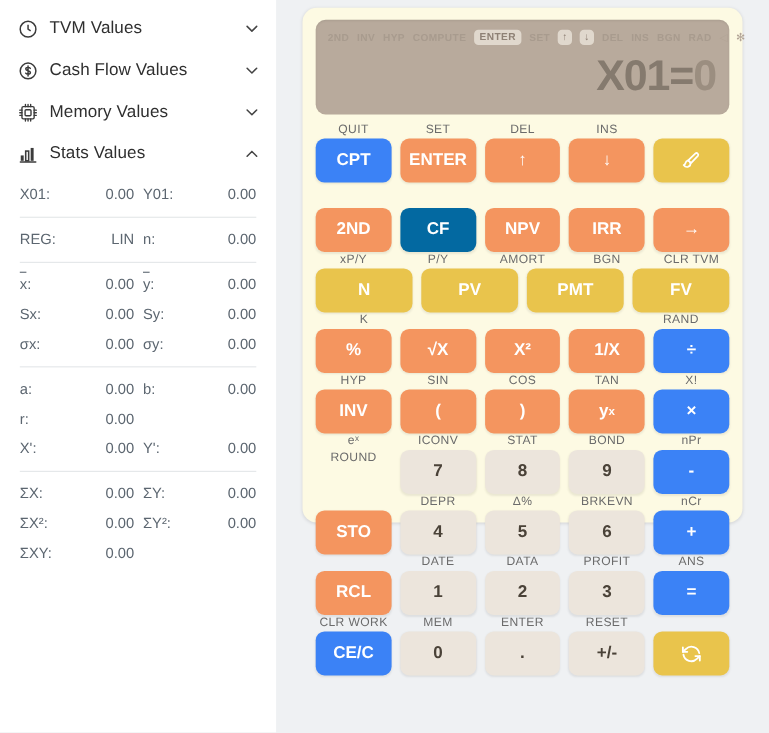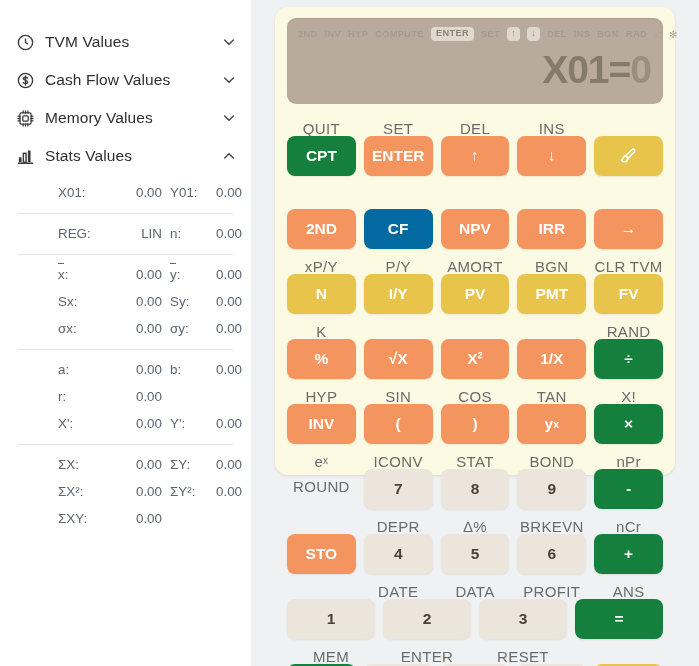--- a/index.html
+++ b/index.html
@@ -7,21 +7,21 @@
     width: 699px; height: 666px;
     background: #eff1f3;
     font-family: "Liberation Sans", sans-serif;
     overflow: hidden;
   }
   .app { display: flex; width: 699px; height: 666px; }
 
   
   .sidebar {
     width: 251px; height: 666px; background: #ffffff;
-    padding: 16px 14px; overflow: hidden; flex: 0 0 251px;
+    padding: 0 14px; overflow: hidden; flex: 0 0 251px;
   }
   .acc-head {
     display: flex; align-items: center; height: 38px; margin-top: 0;
     cursor: pointer;
   }
   .acc-head.first { margin-top: 7px; }
   .acc-ico {
     width: 22px; height: 22px; flex: 0 0 22px; margin-right: 9px;
     display: flex; align-items: center; justify-content: center;
     color: #3b3b3b;
@@ -30,21 +30,21 @@
   .acc-title {
     font-size: 15.5px; color: #2f2f2f; flex: 1 1 auto; letter-spacing: .1px;
   }
   .chev { width: 16px; height: 16px; flex: 0 0 16px; color: #444; }
   .chev svg { display: block; }
 
   
   .stats { padding: 4px 4px 0 4px; }
   .srow {
     display: flex; align-items: baseline;
-    font-size: 13.4px; color: #5c6670; line-height: 21px; padding: 3px 0; margin-left: 40px;
+    font-size: 13.4px; color: #5c6670; line-height: 21px; padding: 3px 0;
   }
   .srow .lbl  { width: 46px; flex: 0 0 46px; }
   .srow .val  { width: 66px; flex: 0 0 66px; text-align: right; padding-right: 8px; }
   .srow .lbl2 { width: 46px; flex: 0 0 46px; }
   .srow .val2 { flex: 1 1 auto; text-align: right; }
   .sdiv { height: 1px; background: #e3e6e8; margin: 7px 0 6px 0; }
   .ovl { position: relative; display: inline-block; }
   .ovl::before {
     content: ""; position: absolute; left: 0px; right: 1px; top: -1px;
     height: 1px; background: #5c6670;
@@ -87,34 +87,34 @@
     line-height: 54px;
   }
   .dright {
     font-size: 39px; font-weight: bold; color: #9b8e80; line-height: 54px;
   }
 
   .grid { margin-top: 7px; }
   .brow { display: flex; gap: 8px; }
   .cell { flex: 1 1 0; min-width: 0; }
   .sec {
-    height: 15px; text-align: center; font-size: 15px;
-    color: #6b6b6b; letter-spacing: .35px; line-height: 15px; margin-top: 10px;
+    height: 15px; text-align: center; font-size: 11px;
+    color: #6b6b6b; letter-spacing: .35px; line-height: 15px;
   }
   .key {
     height: 40px; width: 100%; border: none; border-radius: 8px;
     font-family: "Liberation Sans", sans-serif;
     font-size: 15.5px; font-weight: bold; color: #ffffff;
     display: flex; align-items: center; justify-content: center;
     cursor: pointer; box-shadow: 0 1px 2px rgba(0,0,0,.08);
     line-height: 1;
   }
   .k-orange  { background: #f4955f; }
   .k-orange2 { background: #0369a1; }
-  .k-pink    { background: #15803d; }
+  .k-pink    { background: #3b82f6; }
   .k-yellow  { background: #e8c council; }
   .k-yellow  { background: #e9c44c; }
   .k-num     { background: #ece5dc; color: #4a4238; font-weight: bold; }
   .key .sup  { font-size: 10.5px; vertical-align: super; line-height: 0; }
   .key svg   { display: block; }
   .rowgap { height: 8px; }
 </style>
 </head>
 <body>
 
@@ -363,24 +363,20 @@
               <button class="key k-orange">→</button>
               <div class="sec">CLR TVM</div>
             </div>
           </div>
           <div class="brow">
             <div class="cell">
               <button class="key k-yellow">N</button>
               <div class="sec">K</div>
             </div>
             <div class="cell">
-              <button class="key k-yellow">I/Y</button>
-              <div class="sec"></div>
-            </div>
-            <div class="cell">
               <button class="key k-yellow">PV</button>
               <div class="sec"></div>
             </div>
             <div class="cell">
               <button class="key k-yellow">PMT</button>
               <div class="sec"></div>
             </div>
             <div class="cell">
               <button class="key k-yellow">FV</button>
               <div class="sec">RAND</div>
@@ -470,20 +466,24 @@
             <div class="cell">
               <button class="key k-num">6</button>
               <div class="sec">PROFIT</div>
             </div>
             <div class="cell">
               <button class="key k-pink">+</button>
               <div class="sec">ANS</div>
             </div>
           </div>
           <div class="brow">
+            <div class="cell">
+              <button class="key k-orange">RCL</button>
+              <div class="sec">CLR WORK</div>
+            </div>
             <div class="cell">
               <button class="key k-num">1</button>
               <div class="sec">MEM</div>
             </div>
             <div class="cell">
               <button class="key k-num">2</button>
               <div class="sec">ENTER</div>
             </div>
             <div class="cell">
               <button class="key k-num">3</button>

